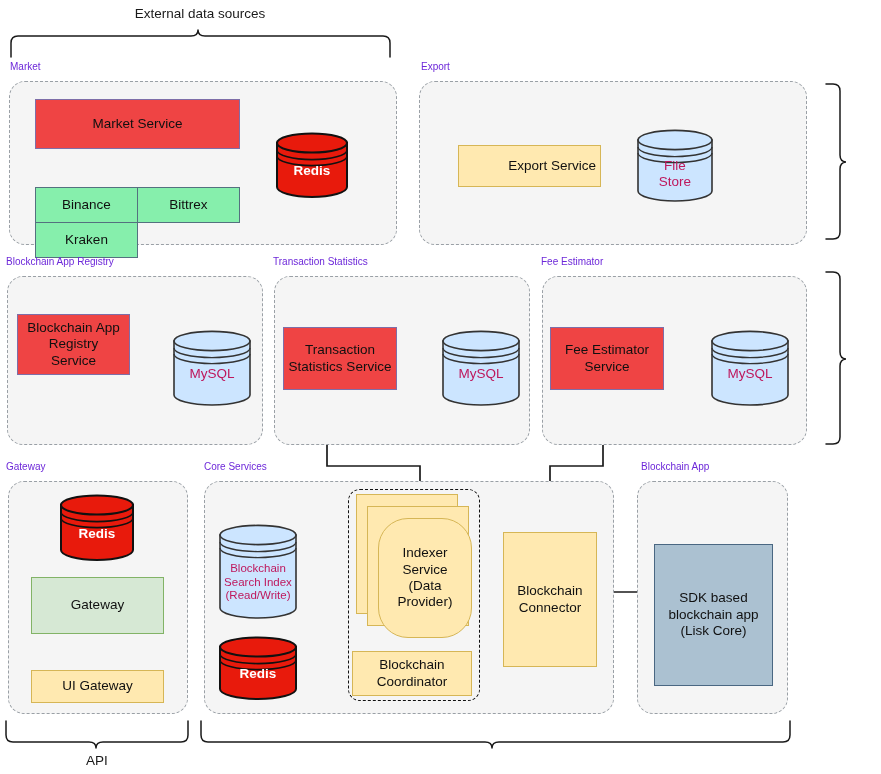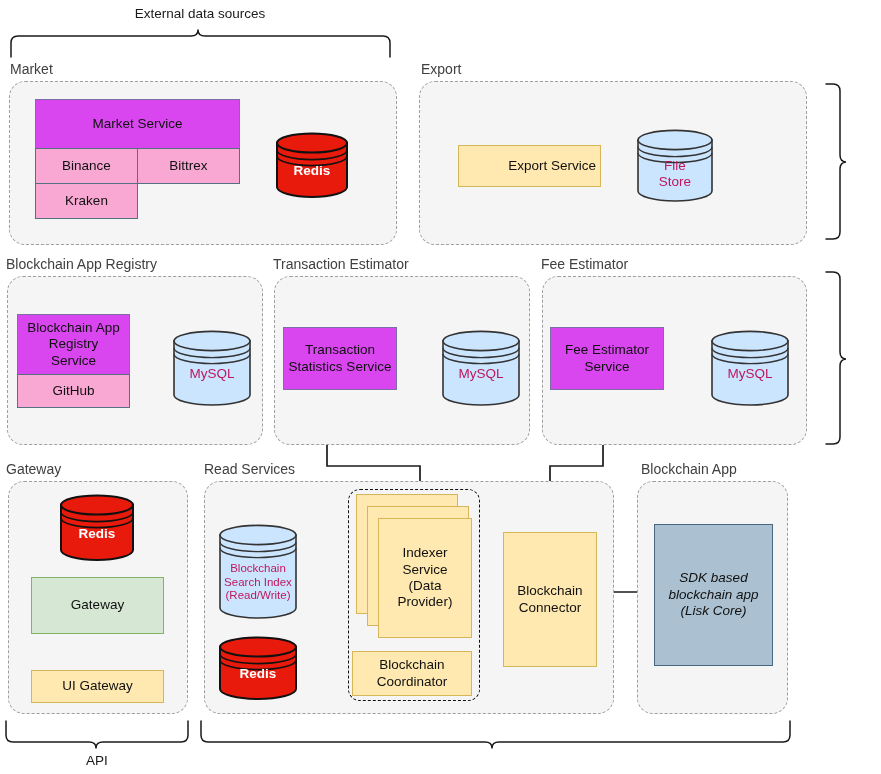--- a/index.html
+++ b/index.html
@@ -15,39 +15,39 @@
   }
   .abs{position:absolute;box-sizing:border-box;}
 
   
   .group{
     border:1.6px dashed #9aa0a6;
     border-radius:16px;
     background:#f5f5f5;
   }
   .group-label{
-    font-size:14px;
-    color:#404040;
+    font-size:10px;
+    color:#6d28d9;
     white-space:nowrap;
     line-height:1;
   }
 
   
   .box{
     display:flex;align-items:center;justify-content:center;
     text-align:center;
     font-size:13.5px;
     line-height:1.22;
     color:#101010;
     border:1.3px solid;
     padding:2px 4px;
   }
   .box .lbl{display:block;}
-  .purple{background:#d946ef;border-color:#7e6ea8;}
-  .steel {background:#f9a8d4;border-color:#54717f;}
+  .purple{background:#ef4444;border-color:#7e6ea8;}
+  .steel {background:#86efac;border-color:#54717f;margin-top:39px;}
   .yellow{background:#ffe9b0;border-color:#d6b656;}
   .green {background:#d6e8d4;border-color:#82b366;}
   .slate {background:#abc1d1;border-color:#4a6782;}
 
   
   .stack-card{background:#ffe9b0;border:1.3px solid #d6b656;}
 
   
   .cyl{position:absolute;}
   .cyl svg{display:block;overflow:visible;}
@@ -196,35 +196,32 @@
   </div>
 
   <div class="abs group-label" style="left:6px;top:257px;">Blockchain App Registry</div>
   <div class="abs group" style="left:7px;top:276px;width:256px;height:169px;"></div>
 
   <div class="abs box purple" style="left:17px;top:314px;width:113px;height:61px;white-space:pre-line;">
     <span class="lbl">Blockchain App
 Registry
 Service</span>
   </div>
-  <div class="abs box steel" style="left:17px;top:374px;width:113px;height:34px;">
-    <span class="lbl">GitHub</span>
-  </div>
 
   <div class="cyl" style="left:173px;top:331px;width:78px;height:75px;">
     <svg width="78" height="75" viewBox="0 0 78 75">
       <path d="M1,10 L1,64 A38,10 0 0 0 77,64 L77,10 Z" fill="#cce5ff" stroke="#333" stroke-width="1.6"></path>
       <ellipse cx="39" cy="10" rx="38" ry="9.6" fill="#cce5ff" stroke="#333" stroke-width="1.6"></ellipse>
       <path d="M1,17 A38,9.6 0 0 0 77,17" fill="none" stroke="#333" stroke-width="1.4"></path>
       <path d="M1,23 A38,9.6 0 0 0 77,23" fill="none" stroke="#333" stroke-width="1.4"></path>
     </svg>
     <div class="cyl-text dark" style="top:35px;">MySQL</div>
   </div>
 
-  <div class="abs group-label" style="left:273px;top:257px;">Transaction Estimator</div>
+  <div class="abs group-label" style="left:273px;top:257px;">Transaction Statistics</div>
   <div class="abs group" style="left:274px;top:276px;width:256px;height:169px;"></div>
 
   <div class="abs box purple" style="left:283px;top:327px;width:114px;height:63px;white-space:pre-line;">
     <span class="lbl">Transaction
 Statistics Service</span>
   </div>
 
   <div class="cyl" style="left:442px;top:331px;width:78px;height:75px;">
     <svg width="78" height="75" viewBox="0 0 78 75">
       <path d="M1,10 L1,64 A38,10 0 0 0 77,64 L77,10 Z" fill="#cce5ff" stroke="#333" stroke-width="1.6"></path>
@@ -267,21 +264,21 @@
   </div>
 
   <div class="abs box green" style="left:31px;top:577px;width:133px;height:57px;">
     <span class="lbl">Gateway</span>
   </div>
 
   <div class="abs box yellow" style="left:31px;top:670px;width:133px;height:33px;">
     <span class="lbl">UI Gateway</span>
   </div>
 
-  <div class="abs group-label" style="left:204px;top:462px;">Read Services</div>
+  <div class="abs group-label" style="left:204px;top:462px;">Core Services</div>
   <div class="abs group" style="left:204px;top:481px;width:410px;height:233px;"></div>
 
   <div class="cyl" style="left:219px;top:525px;width:78px;height:94px;">
     <svg width="78" height="94" viewBox="0 0 78 94">
       <path d="M1,10 L1,83 A38,10 0 0 0 77,83 L77,10 Z" fill="#cce5ff" stroke="#333" stroke-width="1.6"></path>
       <ellipse cx="39" cy="10" rx="38" ry="9.6" fill="#cce5ff" stroke="#333" stroke-width="1.6"></ellipse>
       <path d="M1,17 A38,9.6 0 0 0 77,17" fill="none" stroke="#333" stroke-width="1.4"></path>
       <path d="M1,23 A38,9.6 0 0 0 77,23" fill="none" stroke="#333" stroke-width="1.4"></path>
     </svg>
     <div class="cyl-text dark small" style="top:37px;white-space:pre-line;">Blockchain
@@ -296,39 +293,39 @@
       <path d="M1,17 A38,9.6 0 0 0 77,17" fill="none" stroke="#111" stroke-width="1.6"></path>
       <path d="M1,23 A38,9.6 0 0 0 77,23" fill="none" stroke="#111" stroke-width="1.6"></path>
     </svg>
     <div class="cyl-text white" style="top:29px;">Redis</div>
   </div>
 
   <div class="abs inner-dash" style="left:348px;top:489px;width:132px;height:212px;"></div>
 
   <div class="abs stack-card" style="left:356px;top:494px;width:102px;height:120px;"></div>
   <div class="abs stack-card" style="left:367px;top:506px;width:102px;height:120px;"></div>
-  <div class="abs box yellow" style="left:378px;top:518px;width:94px;height:120px;white-space:pre-line;">
+  <div class="abs box yellow" style="left:378px;top:518px;width:94px;height:120px;white-space:pre-line;border-radius:30px;">
     <span class="lbl">Indexer
 Service
 (Data
 Provider)</span>
   </div>
 
   <div class="abs box yellow" style="left:352px;top:651px;width:120px;height:45px;white-space:pre-line;">
     <span class="lbl">Blockchain
 Coordinator</span>
   </div>
 
   <div class="abs box yellow" style="left:503px;top:532px;width:94px;height:135px;white-space:pre-line;">
     <span class="lbl">Blockchain
 Connector</span>
   </div>
 
   <div class="abs group-label" style="left:641px;top:462px;">Blockchain App</div>
   <div class="abs group" style="left:637px;top:481px;width:151px;height:233px;"></div>
 
-  <div class="abs box slate" style="left:654px;top:524px;width:119px;height:142px;white-space:pre-line;font-style:italic;">
+  <div class="abs box slate" style="left:654px;top:544px;width:119px;height:142px;white-space:pre-line;">
     <span class="lbl">SDK based
 blockchain app
 (Lisk Core)</span>
   </div>
 
 </div>
 
 </body></html>

